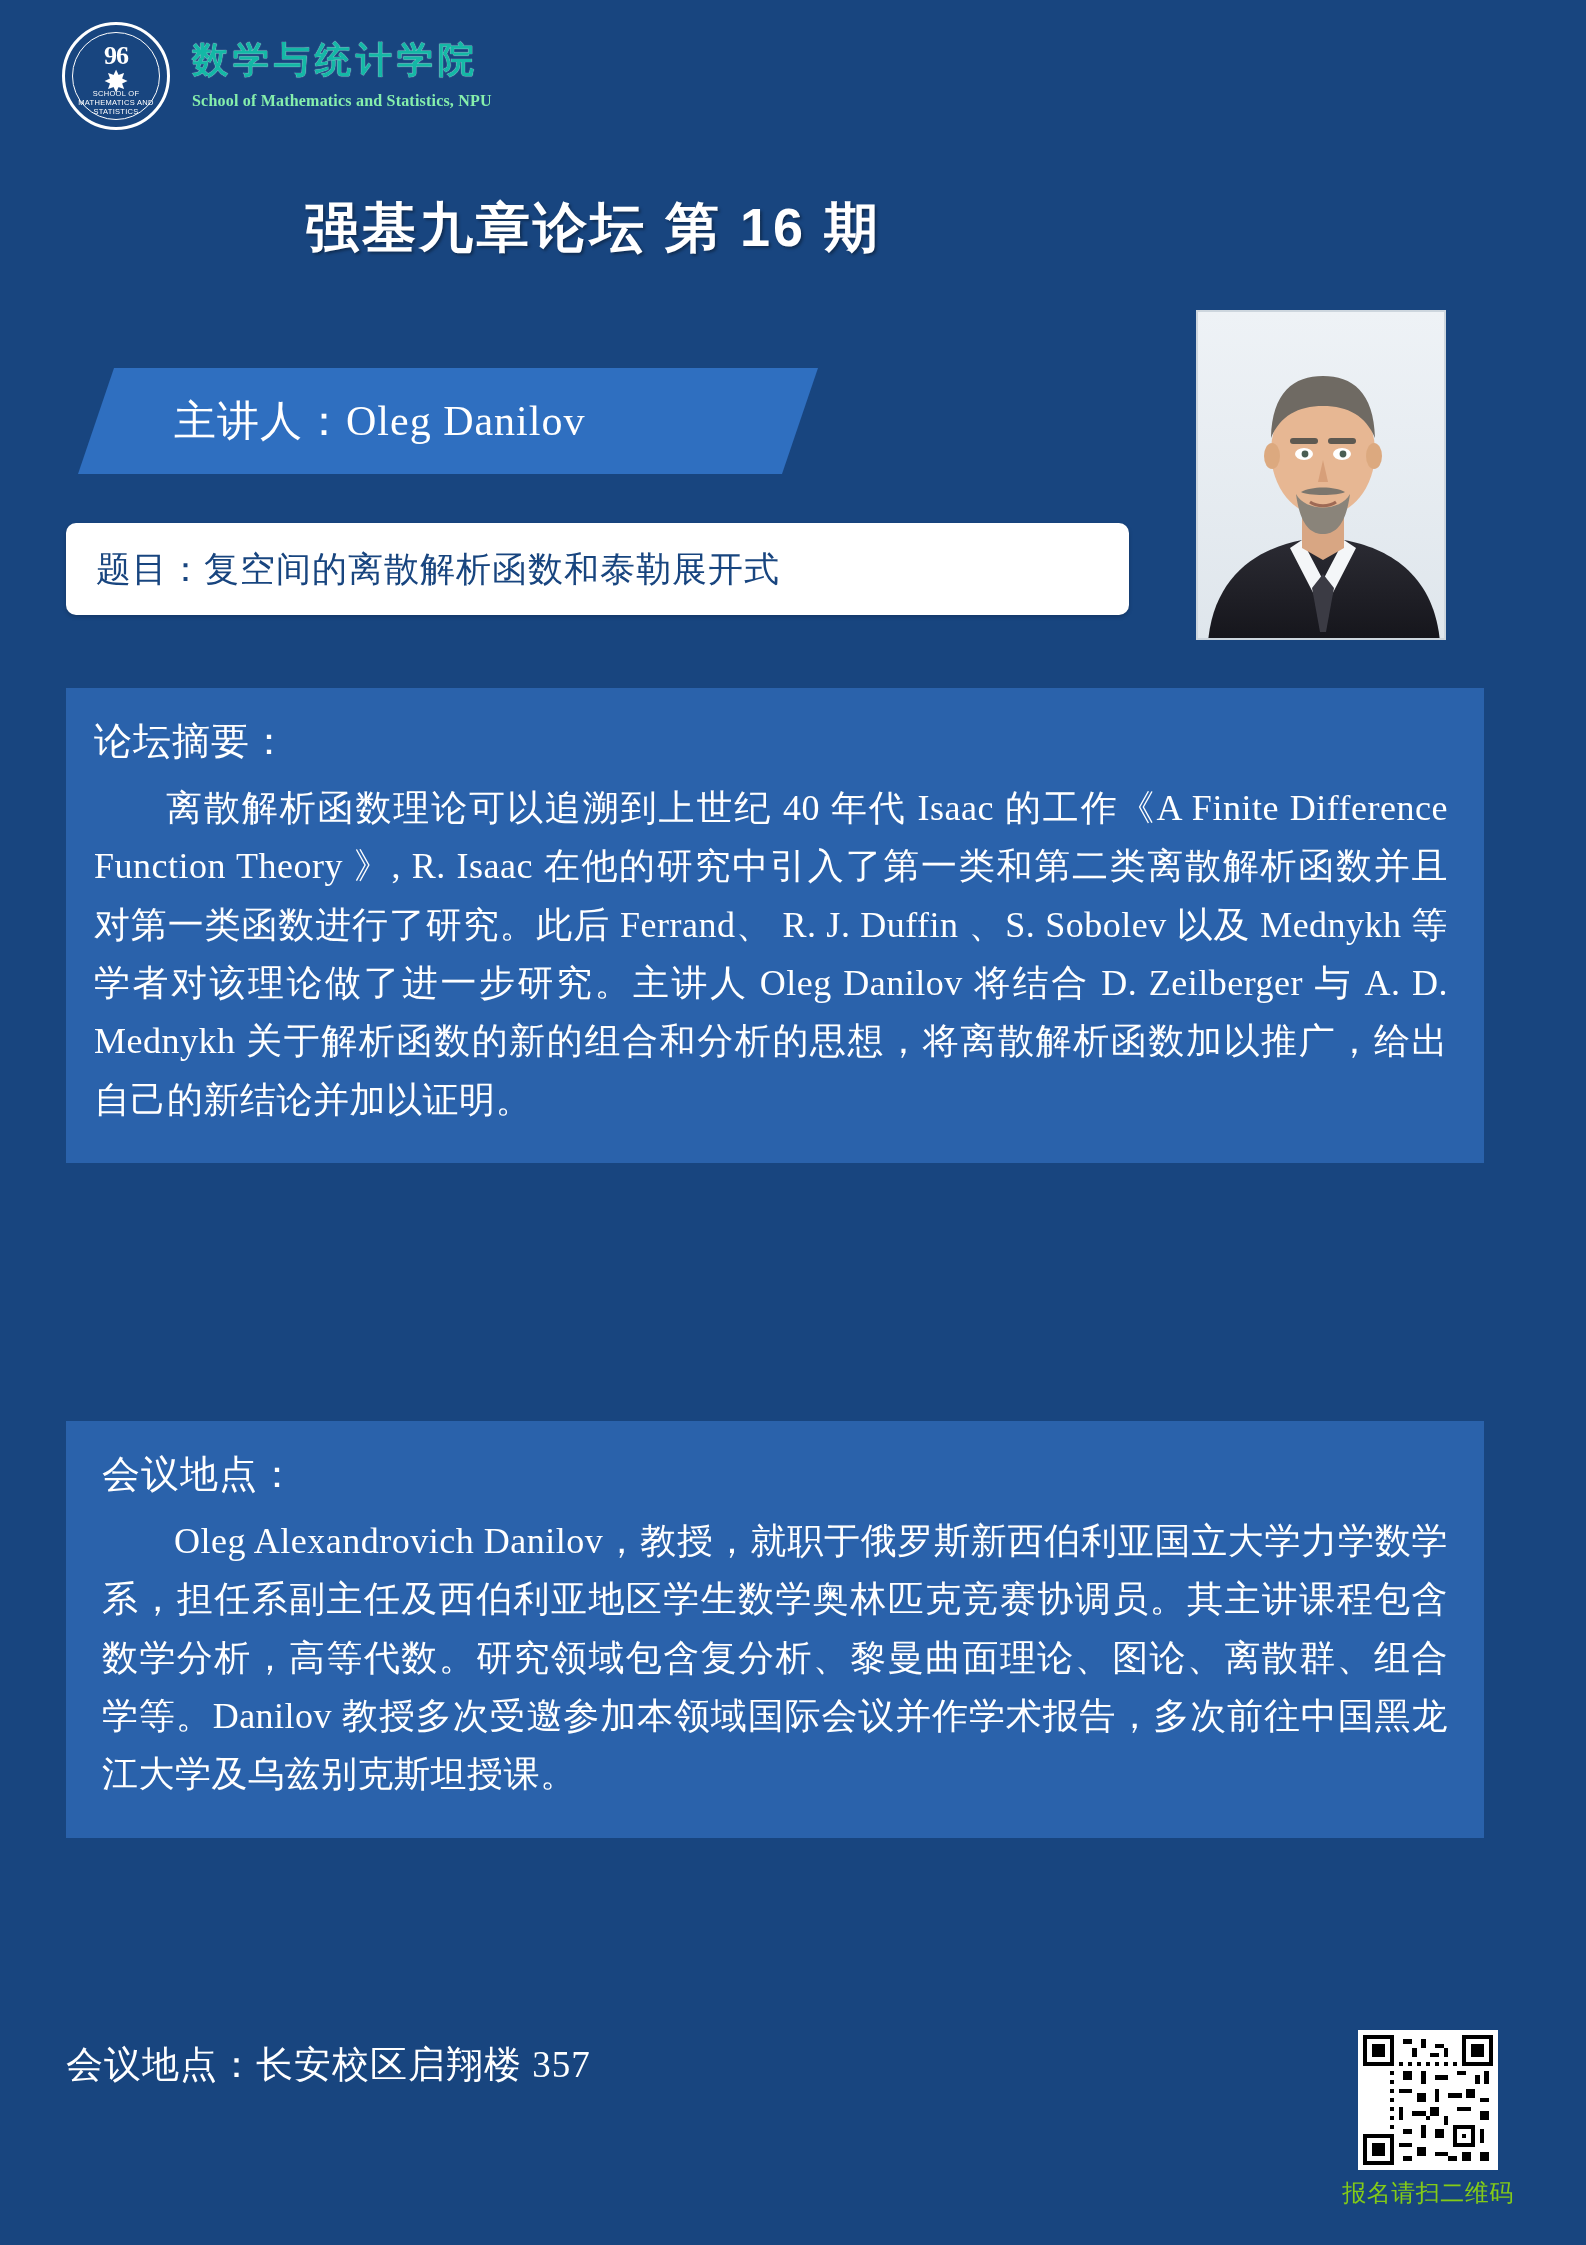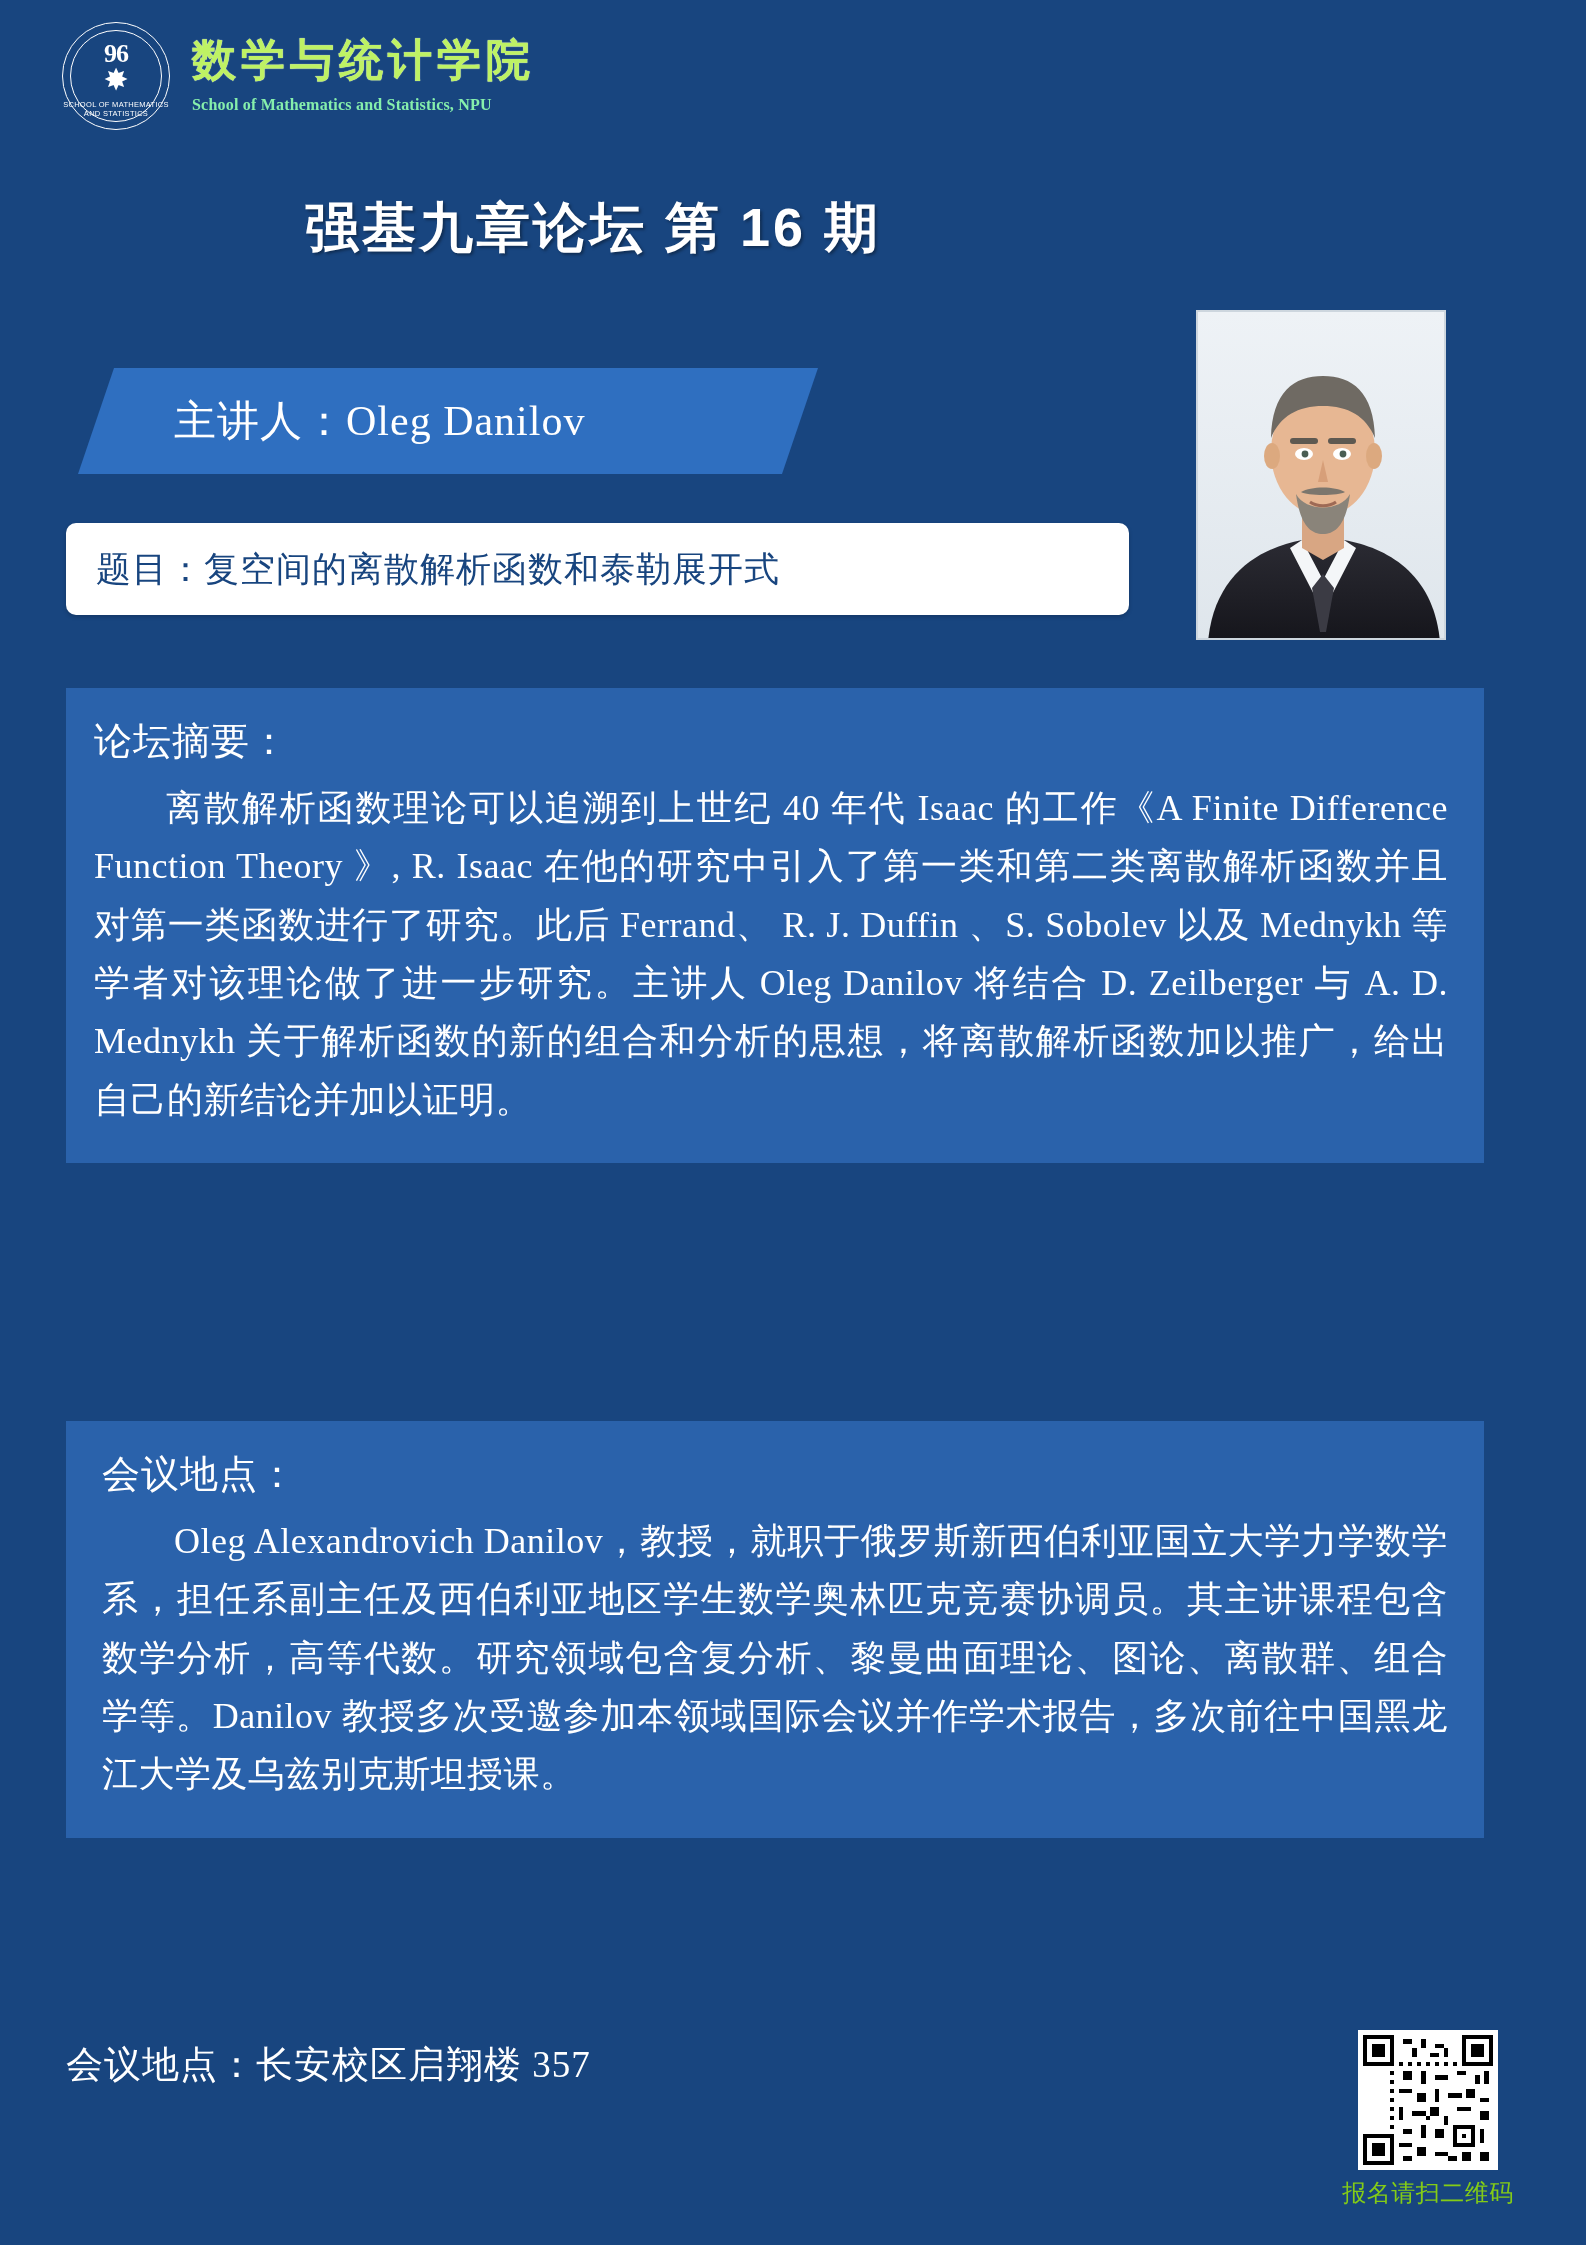--- a/index.html
+++ b/index.html
@@ -19,21 +19,21 @@
     top: 22px;
     left: 62px;
     display: flex;
     align-items: center;
     gap: 22px;
   }
   .logo-seal {
     width: 108px;
     height: 108px;
     border-radius: 50%;
-    border: 1px solid #ffffff;
+    border: 3px solid #ffffff;
     position: relative;
     flex: 0 0 auto;
   }
   .logo-seal::before {
     content: "";
     position: absolute;
     left: 7px; top: 7px; right: 7px; bottom: 7px;
     border-radius: 50%;
     border: 1.5px solid #ffffff;
   }
@@ -61,22 +61,22 @@
     position: absolute;
     bottom: 11px;
     left: 0; right: 0;
     text-align: center;
     color: #ffffff;
     font-size: 7.5px;
     letter-spacing: 0.3px;
     font-family: "Liberation Sans", sans-serif;
   }
   .logo-text-cn {
-    color: #bef264;
-    font-size: 44px;
+    color: #14b8a6;
+    font-size: 36px;
     font-weight: bold;
     letter-spacing: 5px;
     line-height: 1.05;
     text-shadow: 0 0 1px #ffffff;
   }
   .logo-text-en {
     color: #86efac;
     font-size: 16px;
     font-weight: bold;
     letter-spacing: 0.2px;

